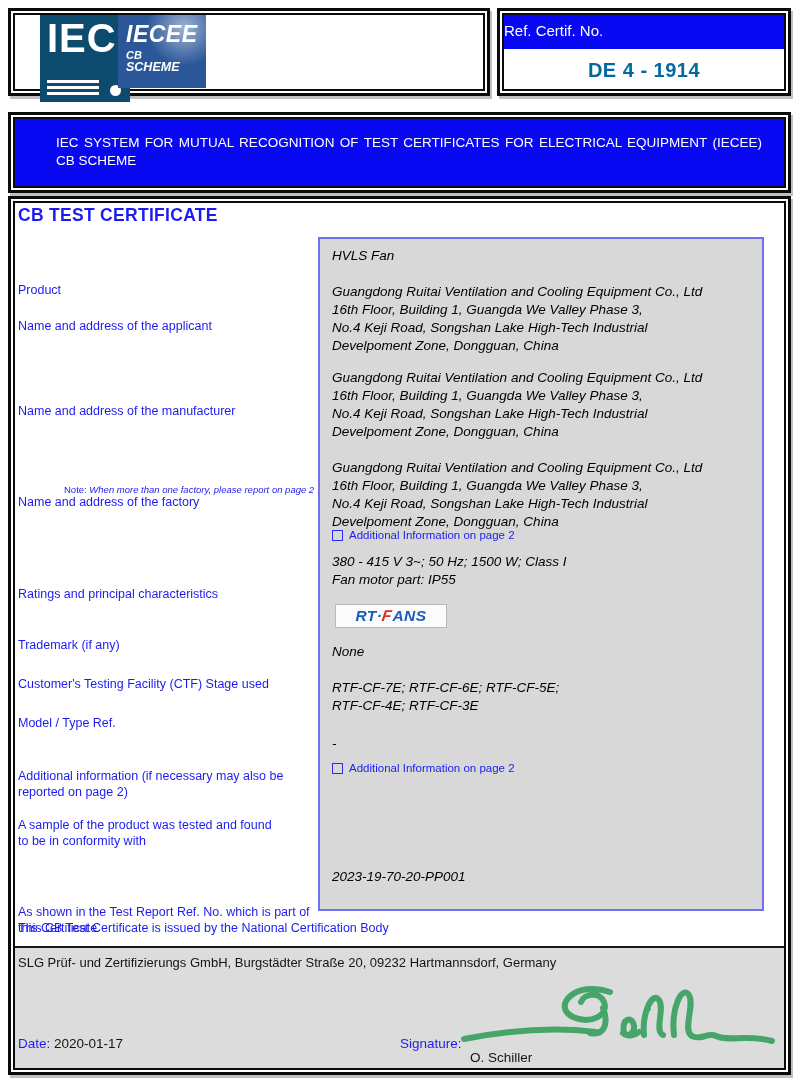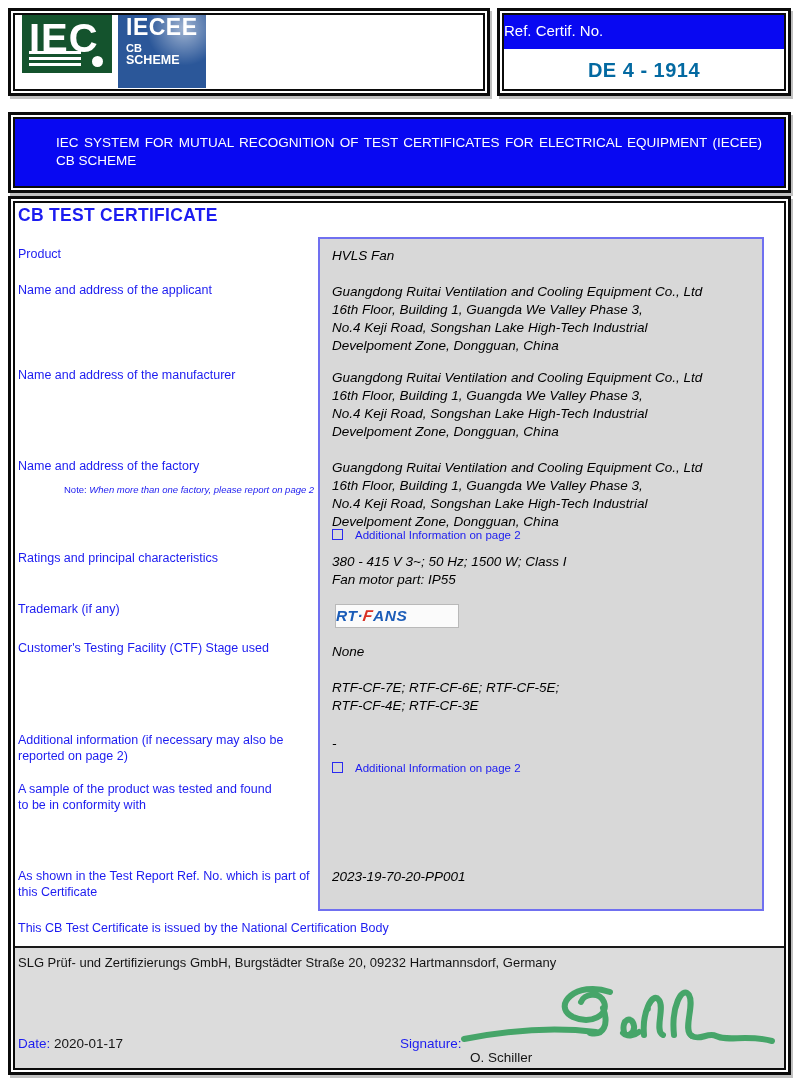--- a/index.html
+++ b/index.html
@@ -10,62 +10,62 @@
   
   .frame { position:absolute; border:3px solid #0b0b0b; background:#fff; box-shadow:2px 3px 0 rgba(130,130,130,.5); }
   .frame-in { position:relative; margin:2px; border:2px solid #0b0b0b; height:calc(100% - 4px); background:#fff; }
 
   .logo-box { left:8px; top:8px; width:482px; height:88px; }
   .ref-box  { left:497px; top:8px; width:294px; height:88px; }
   .banner   { left:8px; top:112px; width:783px; height:81px; }
   .body-box { left:8px; top:196px; width:783px; height:879px; }
 
   
-  .iec-tile { position:absolute; left:7px; top:0; width:90px; height:58px; background:#14532d; color:#fff; }
+  .iec-tile { position:absolute; left:25px; top:0; width:90px; height:87px; background:#0c4a6e; color:#fff; }
   .iec-text { position:absolute; left:7px; top:1px; font-size:40px; font-weight:bold; letter-spacing:1px; }
   .iec-lines { position:absolute; left:7px; bottom:7px; }
   .iec-lines i { display:block; width:52px; height:3px; background:#fff; margin-top:3px; }
   .iec-dot { position:absolute; right:9px; bottom:6px; width:11px; height:11px; border-radius:50%; background:#fff; }
   .iecee-tile { position:absolute; left:103px; top:0; width:88px; height:73px; color:#fff;
                 background:#2b5799 radial-gradient(circle at 75% 18%, rgba(255,255,255,.55), rgba(255,255,255,0) 42%);
-                font-weight:bold; padding:0 0 0 8px; }
+                font-style:italic; font-weight:bold; padding:7px 0 0 8px; }
   .iecee-l1 { display:block; font-size:23px; line-height:24px; letter-spacing:.5px; }
   .iecee-l2 { display:block; font-size:11px; line-height:12px; margin-top:3px; }
   .iecee-l3 { display:block; font-size:12.5px; line-height:13px; }
 
   
   .ref-title { height:34px; background:#0808f2; color:#fff; font-size:15px; line-height:32px; }
   .ref-number { margin-top:10px; text-align:center; font-size:20px; font-weight:bold; color:#0369a1; letter-spacing:.5px; }
 
   
   .banner-in { background:#0808f2; }
   .banner-text { color:#fff; font-size:13.5px; line-height:18px; text-align:justify; padding:15px 22px 0 5px;margin-left:36px; }
 
   
   .body-in { background:#fff; }
   .cb-title { position:absolute; left:3px; top:2px; color:#1c1cf0; font-size:17.5px; font-weight:bold; letter-spacing:.3px; }
-  .f-label { position:absolute; left:3px; color:#1c1cf0; font-size:12.5px; line-height:15.5px; white-space:pre-line; width:295px; }
+  .f-label { position:absolute; left:3px; color:#1c1cf0; font-size:12.5px; line-height:15.5px; white-space:pre-line; width:295px;margin-top:36px; }
   .lab-product{top:44px} .lab-applicant{top:80px} .lab-manufacturer{top:165px} .lab-factory{top:256px}
   .lab-ratings{top:348px} .lab-trademark{top:399px} .lab-ctf{top:438px} .lab-model{top:477px}
   .lab-addinfo{top:530px} .lab-sample{top:579px} .lab-report{top:666px}
   .f-note { position:absolute; left:3px; top:281px; color:#1c1cf0; font-size:9.5px;margin-left:46px; }
   .f-note em { font-style:italic; }
 
   .value-box { position:absolute; left:303px; top:34px; width:446px; height:674px; background:#d8d8d8; border:2px solid #7070f0; }
   .v { position:absolute; left:12px; color:#000000; font-size:13.5px; line-height:18px; white-space:pre-line;font-style:italic; }
   .v-product{top:8px} .v-applicant{top:44px} .v-manufacturer{top:130px} .v-factory{top:220px}
   .v-ratings{top:314px} .v-ctf{top:404px} .v-model{top:440px} .v-dash{top:496px}
   .v-standards{top:545px} .v-report{top:629px}
 
-  .checkbox-row { position:absolute; left:12px; display:flex; align-items:flex-start; gap:12px; color:#1c1cf0; font-size:11.5px; }
+  .checkbox-row { position:absolute; left:12px; display:flex; align-items:center; gap:6px; color:#1c1cf0; font-size:11.5px; }
   .cbx-factory{top:290px} .cbx-addinfo{top:523px}
   .checkbox { width:11px; height:11px; border:1.5px solid #2a2af0; flex:0 0 auto; }
 
-  .tm-logo { position:absolute; left:15px; top:365px; width:124px; height:24px; background:#fbfbfb; border:1px solid #b9b9b9;
-             display:flex; align-items:center; justify-content:flex-start; font-style:italic; font-weight:bold;
+  .tm-logo { position:absolute; left:15px; top:365px; width:112px; height:24px; background:#fbfbfb; border:1px solid #b9b9b9;
+             display:flex; align-items:center; justify-content:center; font-style:italic; font-weight:bold;
              font-size:15.5px; letter-spacing:.5px; }
   .tm-blue { color:#1b5cb8; } .tm-red { color:#d93025; transform:skewX(-8deg); }
 
   .issued { position:absolute; left:3px; top:718px; color:#1c1cf0; font-size:12.5px; }
   .divider { position:absolute; left:0; right:0; top:743px; height:2px; background:#1a1a1a; }
   .footer { position:absolute; left:0; right:0; top:745px; bottom:0; background:#dcdcdc; }
   .ncb { position:absolute; left:3px; top:7px; color:#141414; font-size:13px; }
   .date-row { position:absolute; left:3px; top:88px; font-size:13.5px; color:#141414; }
   .date-row .blue { color:#1c1cf0; }
   .sig-label { position:absolute; left:385px; top:88px; color:#1c1cf0; font-size:13.5px; }
@@ -115,20 +115,21 @@
       <div class="cb-title">CB TEST CERTIFICATE</div>
 
       <div class="f-label lab-product">Product</div>
       <div class="f-label lab-applicant">Name and address of the applicant</div>
       <div class="f-label lab-manufacturer">Name and address of the manufacturer</div>
       <div class="f-label lab-factory">Name and address of the factory</div>
       <div class="f-note"><span>Note: </span><em>When more than one factory, please report on page 2</em></div>
       <div class="f-label lab-ratings">Ratings and principal characteristics</div>
       <div class="f-label lab-trademark">Trademark (if any)</div>
       <div class="f-label lab-ctf">Customer's Testing Facility (CTF) Stage used</div>
+      <div class="f-label lab-model">Model / Type Ref.</div>
       <div class="f-label lab-addinfo">Additional information (if necessary may also be
 reported on page 2)</div>
       <div class="f-label lab-sample">A sample of the product was tested and found
 to be in conformity with</div>
       <div class="f-label lab-report">As shown in the Test Report Ref. No. which is part of
 this Certificate</div>
 
       <div class="value-box">
         <div class="v v-product">HVLS Fan</div>
         <div class="v v-applicant">Guangdong Ruitai Ventilation and Cooling Equipment Co., Ltd

